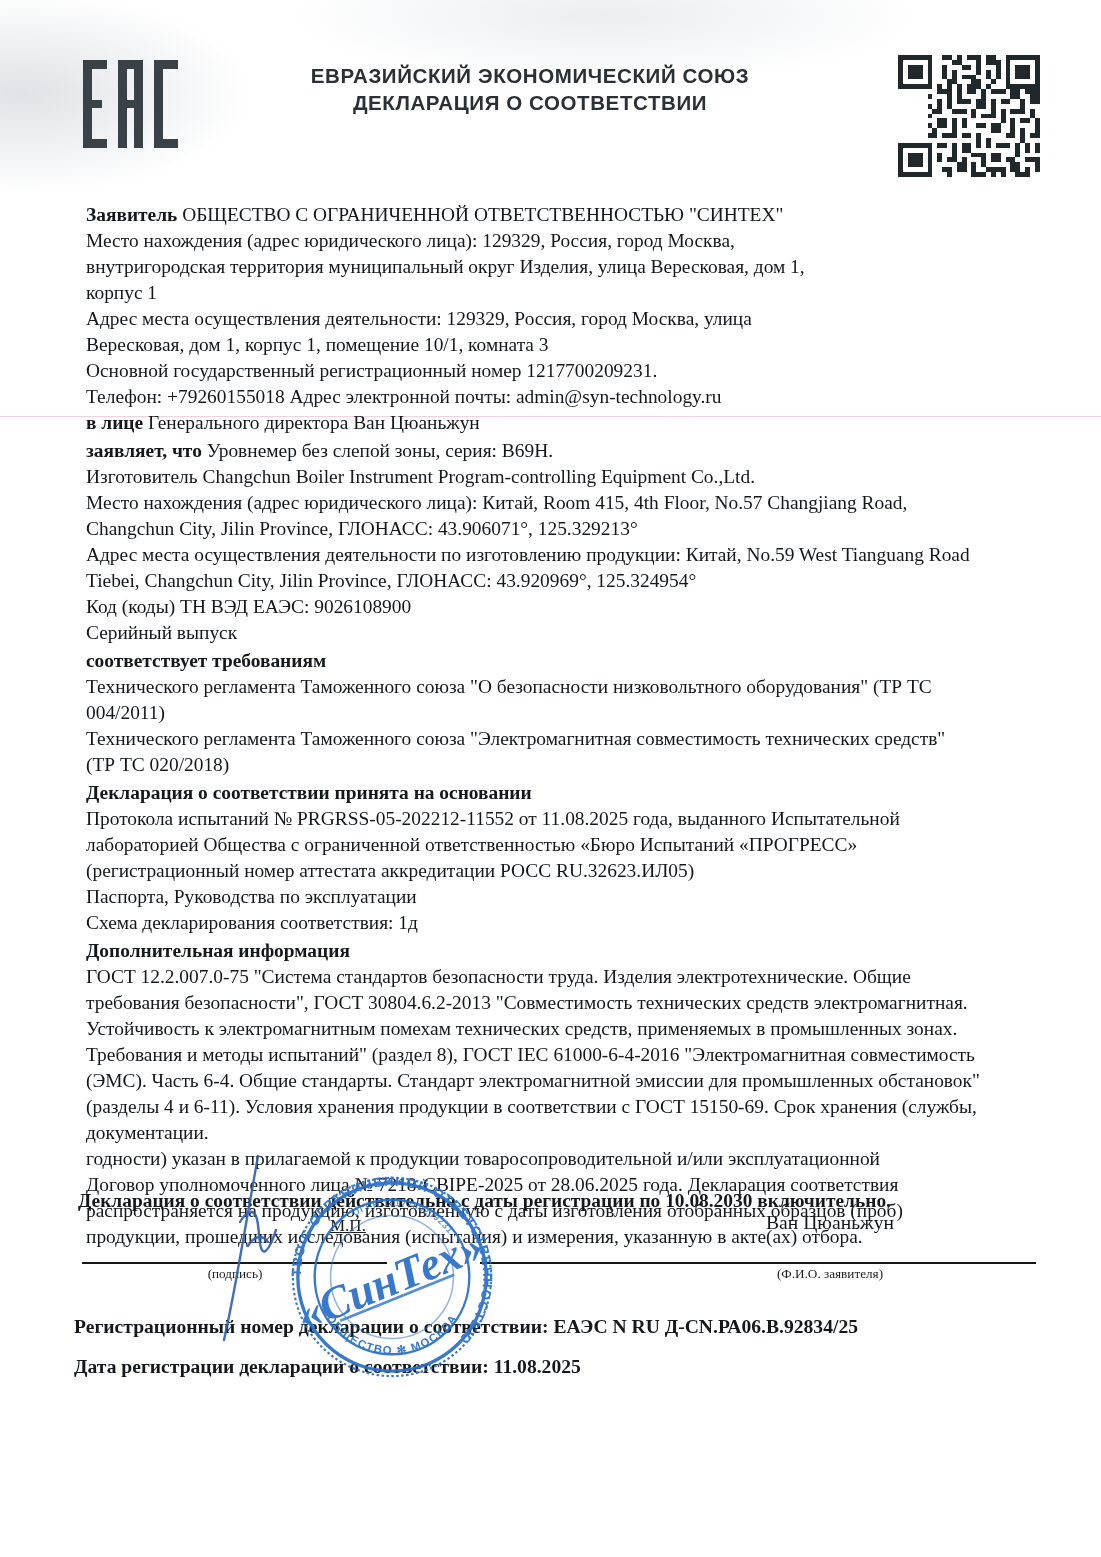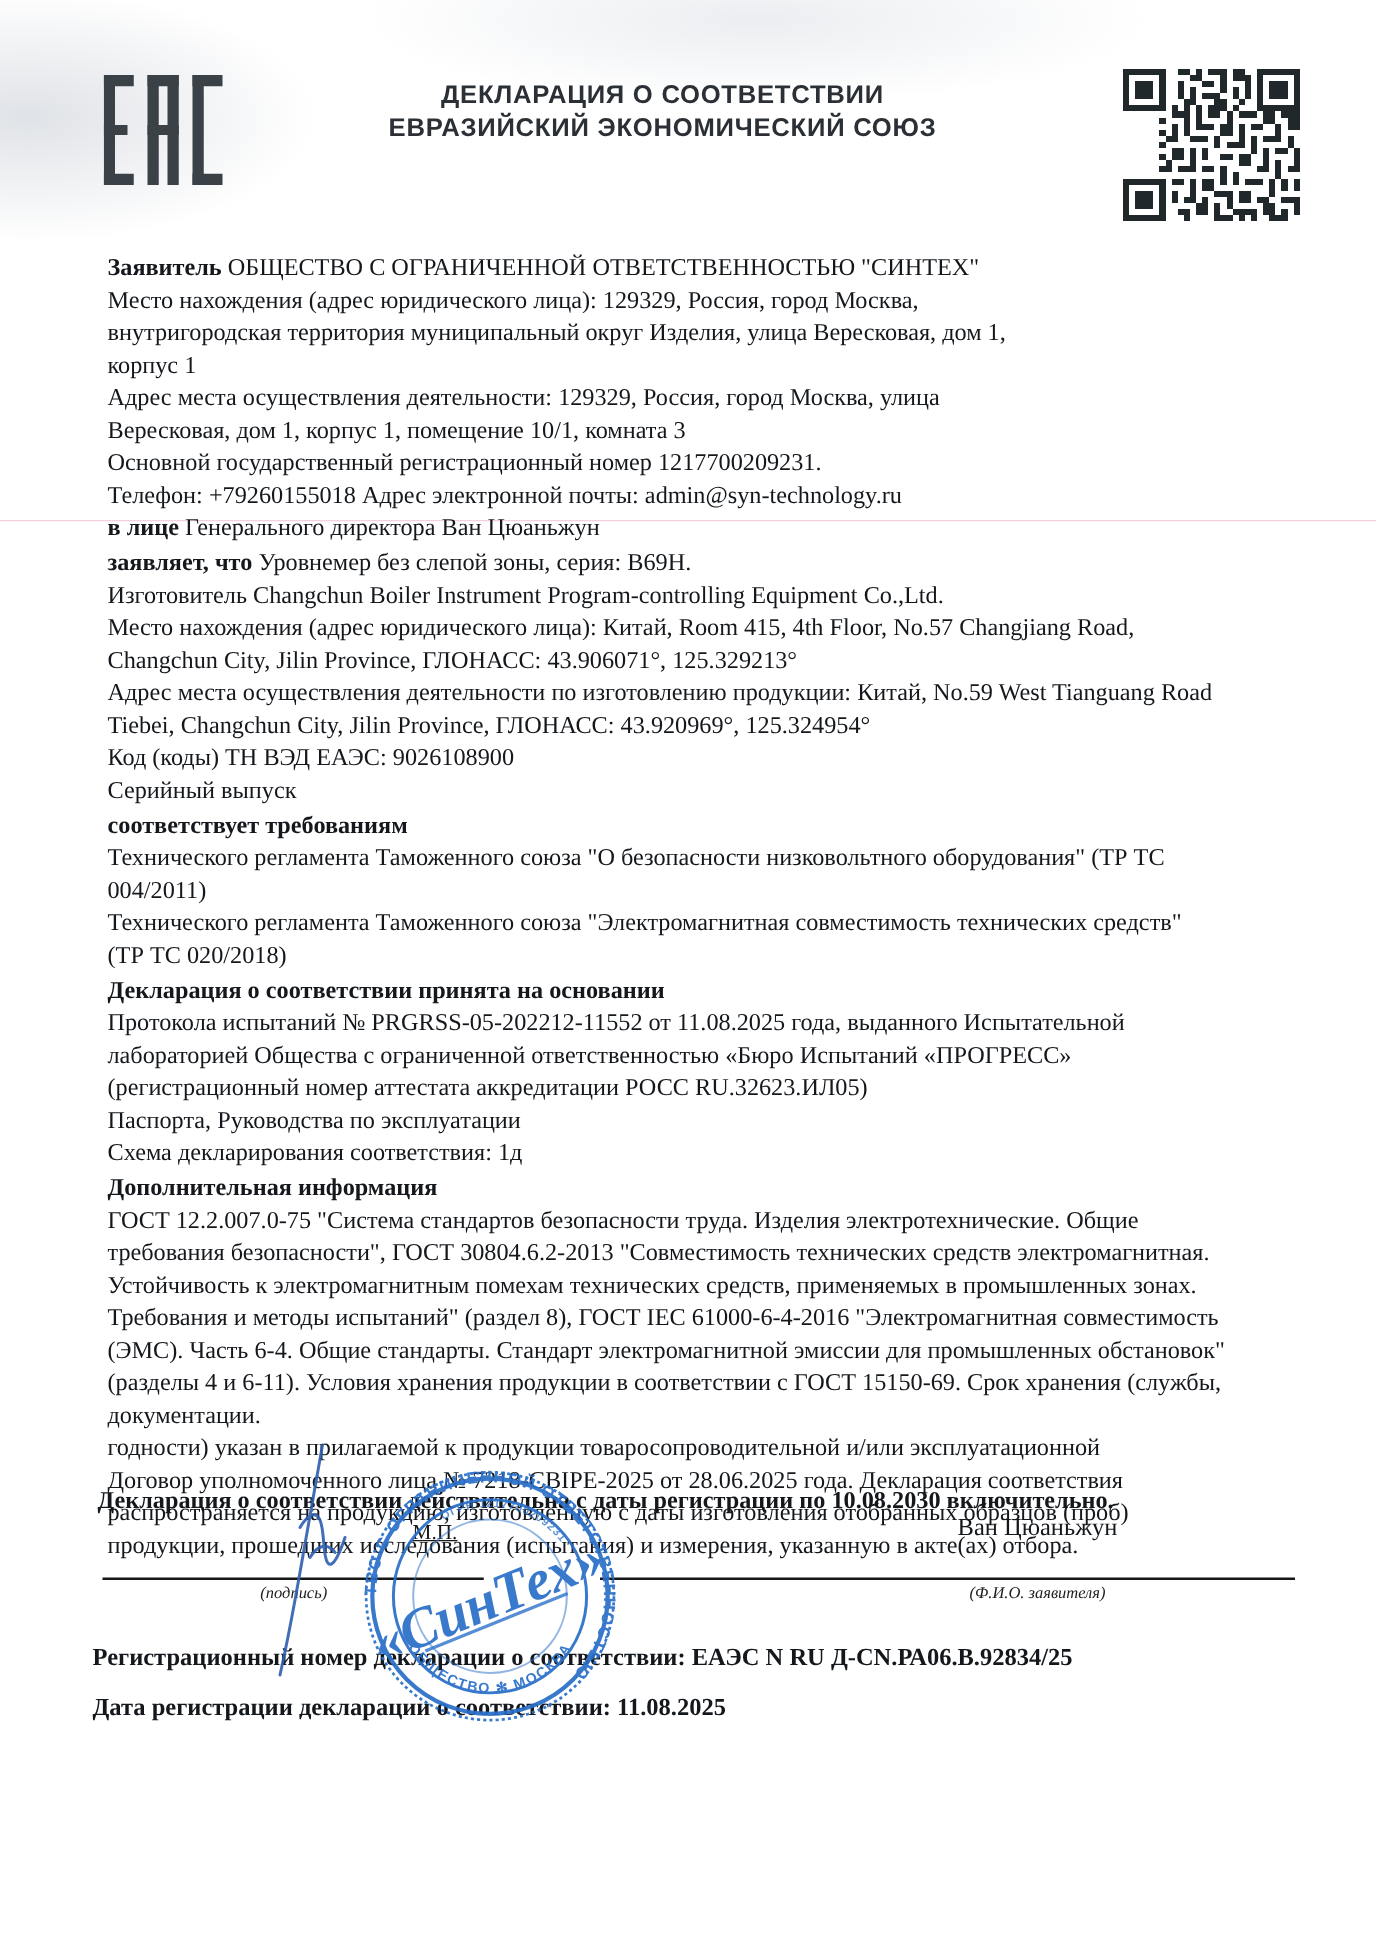--- a/index.html
+++ b/index.html
@@ -68,21 +68,21 @@
   .mp{
     position:absolute;left:330px;top:1216px;
     font-size:17px;color:#1b1b1b;text-decoration:underline;
   }
   .rule{
     position:absolute;height:0;border-top:2.1px solid #171717;top:1262px;
   }
   .rule-left{left:82px;width:305px;}
   .rule-right{left:480px;width:556px;}
   .cap{
-    position:absolute;top:1266px;font-size:13.2px;color:#1d1d1d;text-align:center;font-style:italic;
+    position:absolute;top:1266px;font-size:13.2px;color:#1d1d1d;text-align:center;
   }
   .cap-left{left:140px;width:190px;}
   .cap-right{left:620px;width:420px;}
 
   .reg-num{
     position:absolute;left:74px;top:1316px;width:960px;
     font-size:19.6px;font-weight:bold;color:#14181c;
   }
   .reg-date{
     position:absolute;left:74px;top:1356px;width:960px;
@@ -128,22 +128,22 @@
           <rect x="35" y="40" width="25" height="8"></rect>
 
           <rect x="71" y="0" width="9" height="88"></rect>
           <rect x="71" y="0" width="24" height="9"></rect>
           <rect x="71" y="79" width="24" height="9"></rect>
         </g>
       </svg>
     </div>
 
     <div class="header-titles">
+      <div>ЕВРАЗИЙСКИЙ ЭКОНОМИЧЕСКИЙ СОЮЗ</div>
       <div>ДЕКЛАРАЦИЯ О СООТВЕТСТВИИ</div>
-      <div>ЕВРАЗИЙСКИЙ ЭКОНОМИЧЕСКИЙ СОЮЗ</div>
     </div>
 
     <div class="qr">
       <svg viewBox="0 0 29 25" shape-rendering="crispEdges" xmlns="http://www.w3.org/2000/svg">
         <rect width="29" height="25" fill="#ffffff"></rect>
         <g fill="#20282c">
 
           <rect x="0" y="0" width="7" height="1"></rect>
             <rect x="0" y="6" width="7" height="1"></rect>
           <rect x="0" y="0" width="1" height="7"></rect>

